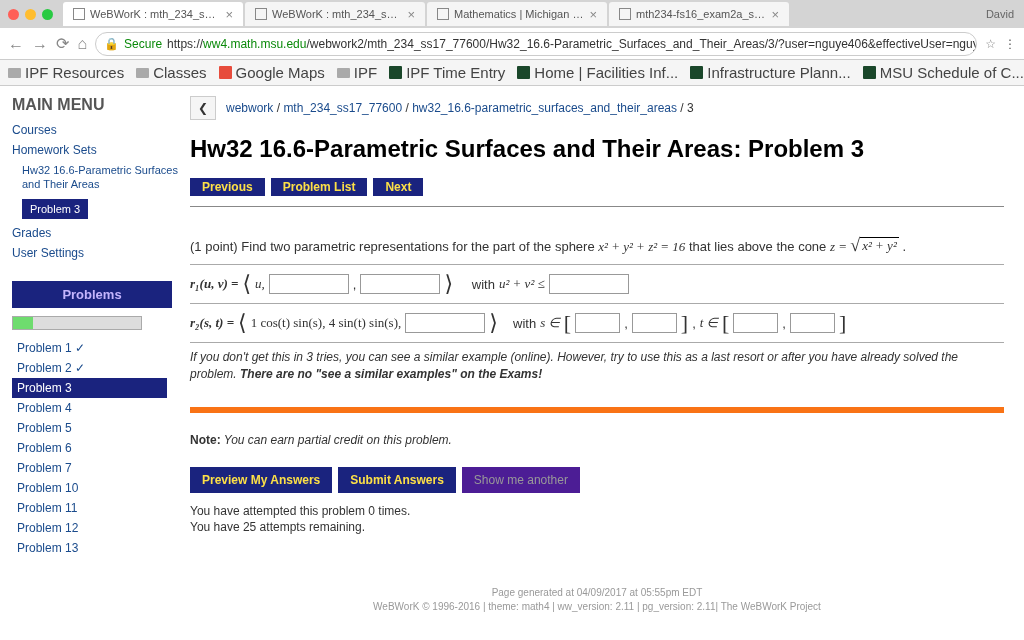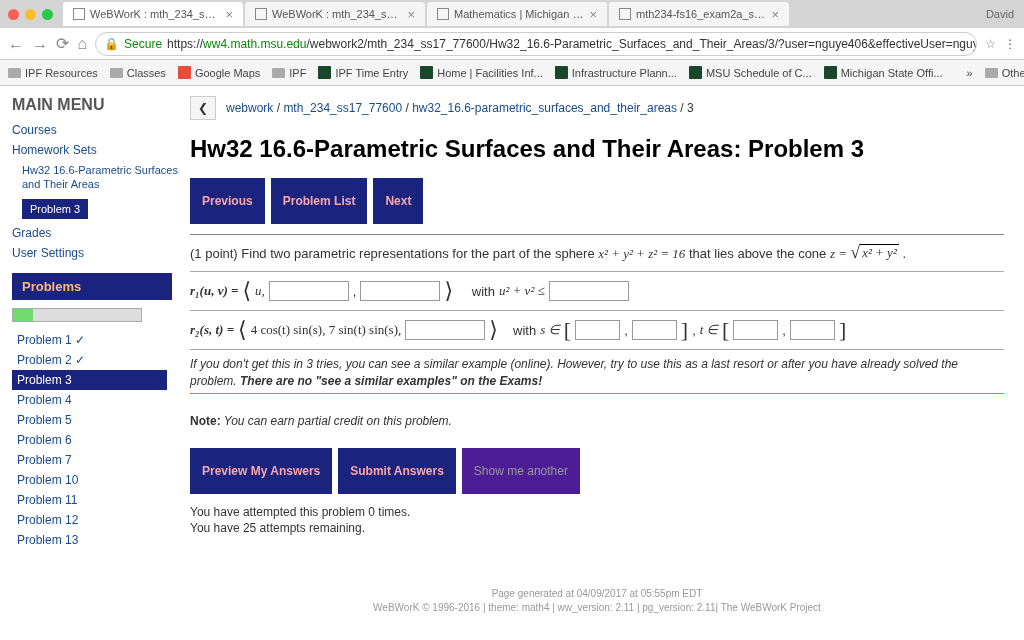--- a/index.html
+++ b/index.html
@@ -23,53 +23,53 @@
 
 .nav-bar { display: flex; align-items: center; background: #fff; height: 32px; padding: 0 8px; gap: 8px; border-bottom: 1px solid #ccc; }
 .nav-btn { color: #888; font-size: 16px; cursor: pointer; }
 .url-bar { flex: 1; display: flex; align-items: center; height: 24px; border: 1px solid #ccc; border-radius: 12px; padding: 0 8px; font-size: 12px; background: #fff; gap: 5px; overflow: hidden; }
 .secure { color: #0a8a0a; }
 .url-text { white-space: nowrap; color: #333; }
 .url-text .domain { color: #0a8a0a; }
 .url-star { color: #888; }
 .menu-btn { color: #555; }
 
-.bookmark-bar { display: flex; align-items: center; background: #f5f5f5; height: 26px; padding: 0 8px; gap: 12px; font-size: 11px; color: #444; border-bottom: 1px solid #ccc; }
+.bookmark-bar { display: flex; align-items: center; background: #f5f5f5; height: 26px; padding: 0 8px; gap: 12px; font-size: 15px; color: #444; border-bottom: 1px solid #ccc; }
 .bookmark { display: flex; align-items: center; gap: 4px; white-space: nowrap; cursor: pointer; }
 .folder-icon { width: 13px; height: 10px; background: #aaa; display: inline-block; border-radius: 1px; }
 .fav-icon { width: 13px; height: 13px; background: #1a472a; display: inline-block; border-radius: 1px; }
 .bm-spacer { flex: 1; }
 
 
 .page { display: flex; background: #fff; min-height: 554px; }
 .sidebar { width: 180px; padding: 10px 0 10px 12px; }
 .menu-header { font-weight: bold; color: #555; font-size: 16px; margin-bottom: 6px; }
 .menu-link { display: block; color: #1a4b8c; font-size: 12px; padding: 3px 0; cursor: pointer; }
 .menu-sub { padding-left: 10px; font-size: 11px; line-height: 1.3; }
 .menu-box { background: #1a237e; color: #fff; padding: 4px 8px; font-size: 11px; display: inline-block; margin: 4px 0 4px 10px; cursor: pointer; }
-.probs-header { background: #1a237e; color: #fdba74; font-weight: bold; padding: 6px 10px; font-size: 13px; margin-top: 10px; width: 160px; }
+.probs-header { background: #1a237e; color: #c4b5fd; font-weight: bold; padding: 6px 10px; font-size: 13px; margin-top: 18px; width: 160px; text-align: center; }
 .progress-row { display: flex; align-items: center; margin: 8px 0; }
 .progress-bar { width: 130px; height: 14px; background: #ddd; border: 1px solid #aaa; }
 .progress-fill { width: 16%; height: 100%; background: #6edc6e; }
 .prob-item { color: #1a4b8c; font-size: 12px; padding: 3px 5px; cursor: pointer; width: 155px; }
 .prob-item.active { background: #1a237e; color: #fff; }
 
 .content { flex: 1; padding: 10px 20px 10px 10px; }
 .breadcrumb-bar { display: flex; align-items: center; gap: 10px; margin-bottom: 12px; font-size: 12px; }
 .back-btn { width: 26px; height: 24px; border: 1px solid #ccc; background: #f5f5f5; text-align: center; line-height: 22px; cursor: pointer; }
 .breadcrumb { color: #1a4b8c; }
 .breadcrumb .sep { color: #333; }
 .breadcrumb .cur { color: #333; }
 
 h1 { font-size: 24px; font-weight: bold; margin: 15px 0; color: #000; }
 .btn-row { display: flex; gap: 6px; margin-bottom: 10px; }
-.btn-blue { background: #1a237e; color: #fca5a5; padding: 16px 12px; font-size: 12px; font-weight: bold; border: none; cursor: pointer; }
+.btn-blue { background: #1a237e; color: #fde047; padding: 2px 12px; font-size: 12px; font-weight: bold; border: none; cursor: pointer; }
 .btn-gray { background: #4c1d95; color: #999; padding: 6px 12px; font-size: 12px; border: none; }
 
-.problem-box { border-top: 1px solid #888; border-bottom: 1px solid #f97316; padding: 3px 0; font-size: 13px; }
+.problem-box { border-top: 1px solid #888; border-bottom: 6px solid #f97316; padding: 24px 0; font-size: 13px; }
 .problem-line { padding: 6px 0; display: flex; align-items: center; flex-wrap: wrap; gap: 4px; border-bottom: 1px solid #aaa; }
 .problem-line:last-child { border-bottom: none; }
 .math { font-family: 'Times New Roman', serif; font-style: italic; }
 .small-input { width: 80px; height: 20px; border: 1px solid #999; }
 .tiny-input { width: 45px; height: 20px; border: 1px solid #999; }
 .bracket { font-size: 22px; font-family: 'Times New Roman', serif; }
 .sqrt-expr { display: inline-flex; align-items: center; }
 .sqrt-sym { font-size: 18px; font-family: 'Times New Roman', serif; }
 .sqrt-body { border-top: 1px solid #000; padding: 0 2px; }
 
@@ -248,21 +248,21 @@
         <span class="bracket">⟩</span>
         &nbsp;&nbsp;&nbsp;
         <span>with </span>
         <span class="math">u² + v² ≤</span>
         <input class="small-input" style="">
       </div>
 
       <div class="problem-line">
         <span class="math" style="font-weight:bold">r₂(s, t) = </span>
         <span class="bracket">⟨</span>
-        <span class="math" style="font-style:normal">4 cos(t) sin(s), 7 sin(t) sin(s),</span>
+        <span class="math" style="font-style:normal">1 cos(t) sin(s), 4 sin(t) sin(s),</span>
         <input class="small-input" style="">
         <span class="bracket">⟩</span>
         &nbsp;&nbsp;
         <span>with </span>
         <span class="math">s ∈</span>
         <span class="bracket">[</span>
         <input class="tiny-input" style=""> ,
         <input class="tiny-input" style="">
         <span class="bracket">]</span> ,
         <span class="math">t ∈</span>

